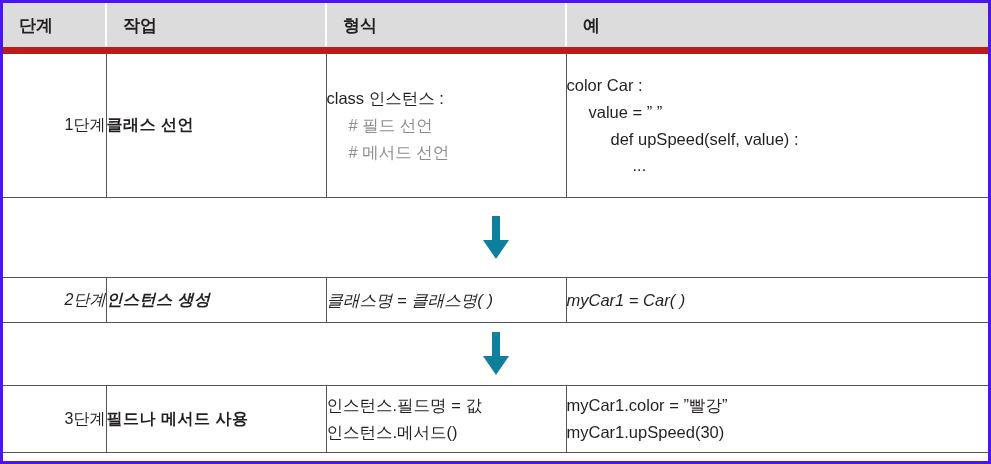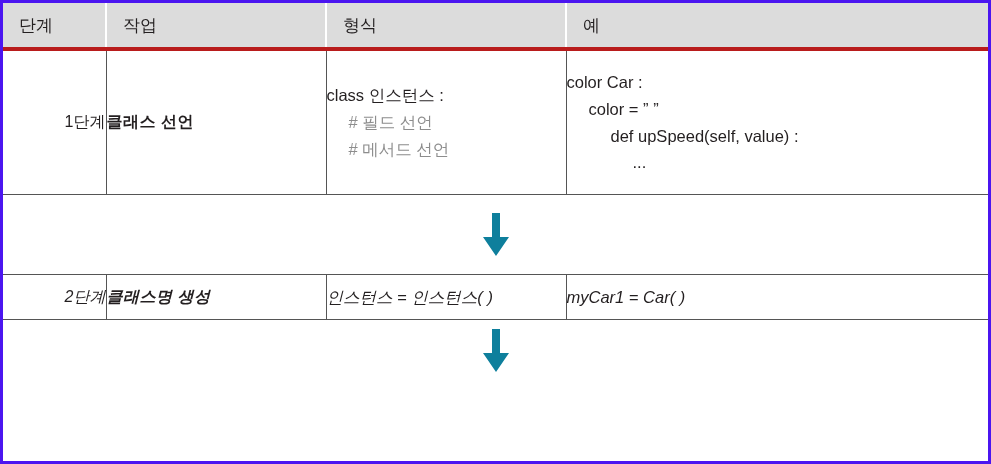--- a/index.html
+++ b/index.html
@@ -43,25 +43,25 @@
     margin: 0;
     vertical-align: middle;
     color: #231f20;
   }
 
   
   tr.head th {
     background: #dcdcdc;
     height: 44px;
     font-size: 17px;
-    font-weight: normal;
+    font-weight: bold;
     text-align: left;
     padding-left: 16px;
     border-right: 2px solid #ffffff;
-    border-bottom: 4px solid #b91c1c;
+    border-bottom: 7px solid #b91c1c;
   }
   tr.head th.last { border-right: none; }
 
   
   td.cell {
     border-top: 1.6px solid #555555;
     border-bottom: 1.6px solid #555555;
     border-right: 1.4px solid #555555;
     background: #ffffff;
   }
@@ -148,54 +148,66 @@
         <tr class="r1">
           <td class="cell step">1단계</td>
           <td class="cell task">클래스 선언</td>
           <td class="cell code">
             <span class="line">class 인스턴스 :</span>
             <span class="line ind1 muted"># 필드 선언</span>
             <span class="line ind1 muted"># 메서드 선언</span>
           </td>
           <td class="cell code last">
             <span class="line">color Car :</span>
-            <span class="line ind1">color = ” ”</span>
+            <span class="line ind1">value = ” ”</span>
             <span class="line ind2">def upSpeed(self, value) :</span>
             <span class="line ind3">...</span>
           </td>
         </tr>
 
         <tr class="gap">
           <td colspan="4">
             <div class="arrow-wrap">
               <svg width="30" height="44" viewBox="0 0 30 44" aria-hidden="true">
                 <polygon points="11,0 19,0 19,24 28,24 15,43 2,24 11,24" fill="#0e7f9c"></polygon>
               </svg>
             </div>
           </td>
         </tr>
 
         <tr class="r2">
           <td class="cell step">2단계</td>
-          <td class="cell task">클래스명 생성</td>
+          <td class="cell task">인스턴스 생성</td>
           <td class="cell code">
-            <span class="line">인스턴스 = 인스턴스( )</span>
+            <span class="line">클래스명 = 클래스명( )</span>
           </td>
           <td class="cell code last">
             <span class="line">myCar1 = Car( )</span>
           </td>
         </tr>
 
         <tr class="gap g2">
           <td colspan="4">
             <div class="arrow-wrap">
               <svg width="30" height="44" viewBox="0 0 30 44" aria-hidden="true">
                 <polygon points="11,0 19,0 19,24 28,24 15,43 2,24 11,24" fill="#0e7f9c"></polygon>
               </svg>
             </div>
           </td>
         </tr>
 
+        <tr class="r3">
+          <td class="cell step">3단계</td>
+          <td class="cell task">필드나 메서드 사용</td>
+          <td class="cell code">
+            <span class="line">인스턴스.필드명 = 값</span>
+            <span class="line">인스턴스.메서드()</span>
+          </td>
+          <td class="cell code last">
+            <span class="line">myCar1.color = ”빨강”</span>
+            <span class="line">myCar1.upSpeed(30)</span>
+          </td>
+        </tr>
       </tbody>
     </table>
 
   </div>
 </div>
 
 </body></html>

